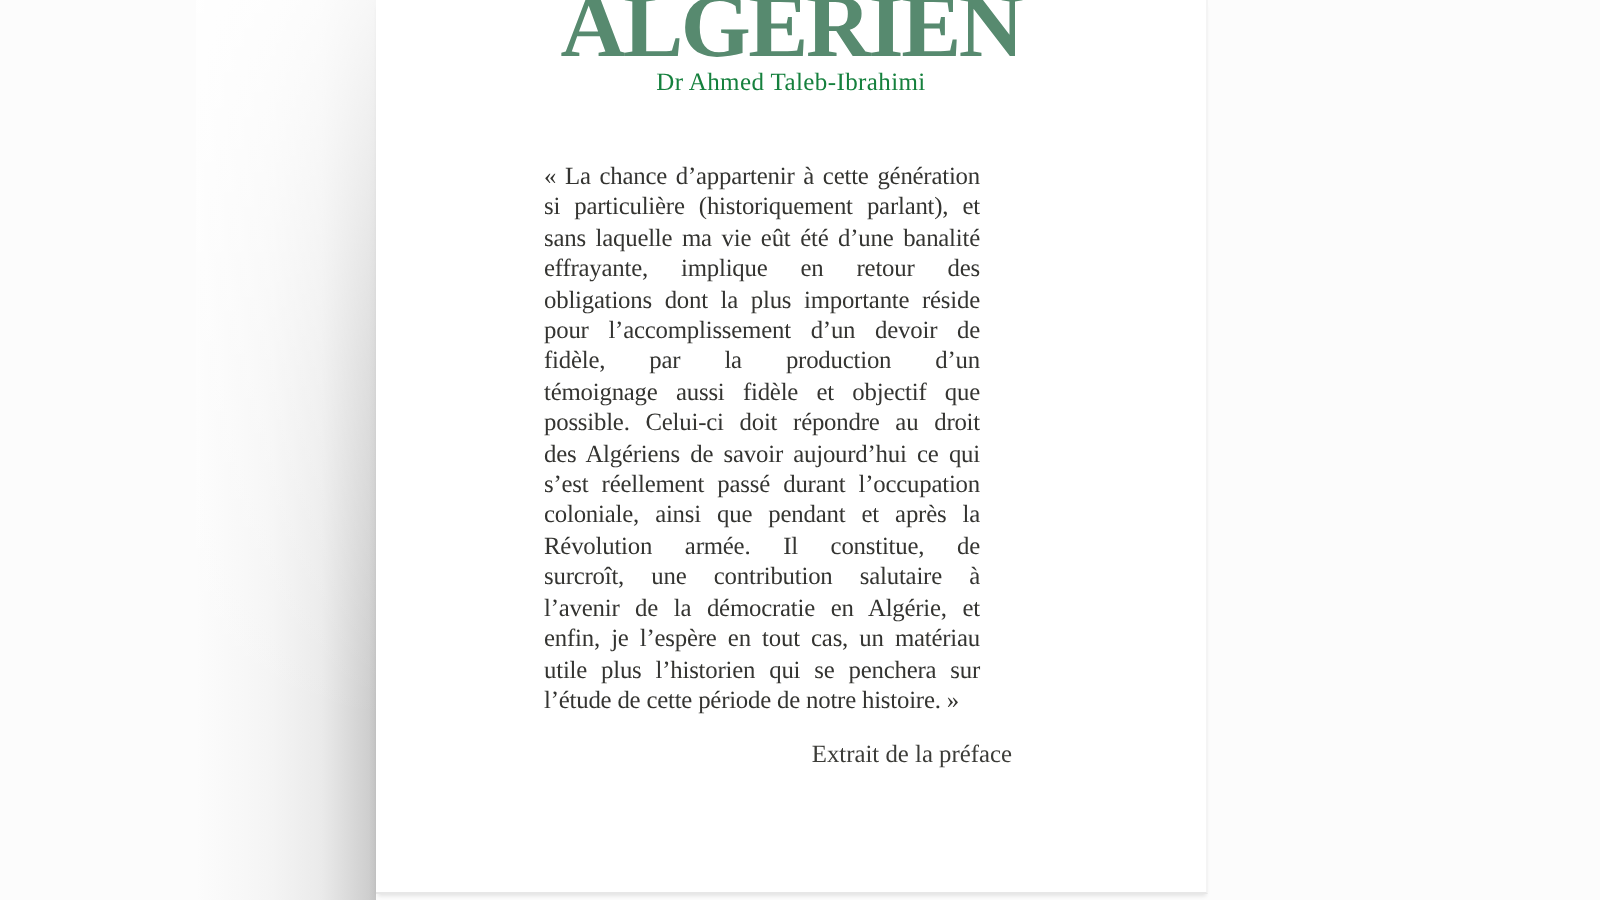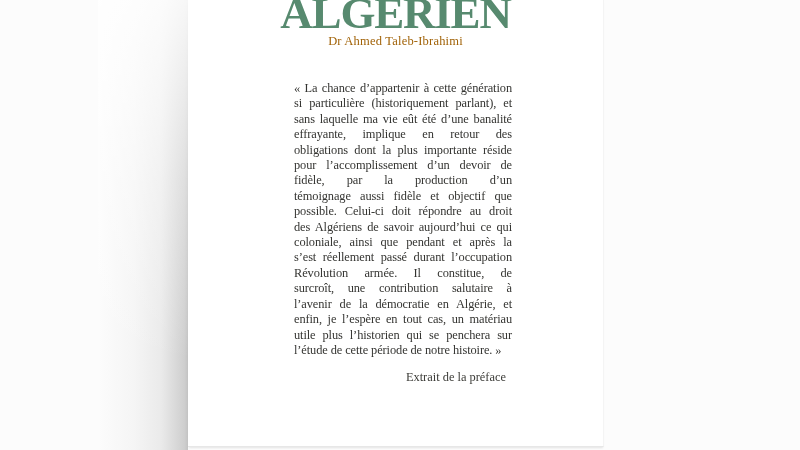--- a/index.html
+++ b/index.html
@@ -64,26 +64,26 @@
   }
   .book-author {
     position: absolute;
     top: 34px;
     left: 0;
     width: 100%;
     text-align: center;
     font-size: 12.5px;
     line-height: 14px;
     letter-spacing: 0.2px;
-    color: #a16207;
+    color: #15803d;
   }
   .quote-block {
     position: absolute;
     top: 81px;
-    left: 106px;
+    left: 84px;
     width: 218px;
     font-size: 12.4px;
     line-height: 15.4px;
     letter-spacing: -0.1px;
     color: #343431;
   }
   .quote-line {
     text-align: justify;
     text-align-last: justify;
     white-space: normal;
@@ -118,22 +118,22 @@
       <div class="quote-line">« La chance d’appartenir à cette génération</div>
       <div class="quote-line">si particulière (historiquement parlant), et</div>
       <div class="quote-line">sans laquelle ma vie eût été d’une banalité</div>
       <div class="quote-line">effrayante, implique en retour des</div>
       <div class="quote-line">obligations dont la plus importante réside</div>
       <div class="quote-line">pour l’accomplissement d’un devoir de</div>
       <div class="quote-line">fidèle, par la production d’un</div>
       <div class="quote-line">témoignage aussi fidèle et objectif que</div>
       <div class="quote-line">possible. Celui-ci doit répondre au droit</div>
       <div class="quote-line">des Algériens de savoir aujourd’hui ce qui</div>
+      <div class="quote-line">s’est réellement passé durant l’occupation</div>
       <div class="quote-line">coloniale, ainsi que pendant et après la</div>
-      <div class="quote-line">s’est réellement passé durant l’occupation</div>
       <div class="quote-line">Révolution armée. Il constitue, de</div>
       <div class="quote-line">surcroît, une contribution salutaire à</div>
       <div class="quote-line">l’avenir de la démocratie en Algérie, et</div>
       <div class="quote-line">enfin, je l’espère en tout cas, un matériau</div>
       <div class="quote-line">utile plus l’historien qui se penchera sur</div>
       <div class="quote-line last">l’étude de cette période de notre histoire. »</div>
     </div>
 
     <div class="attribution">Extrait de la préface</div>
 

